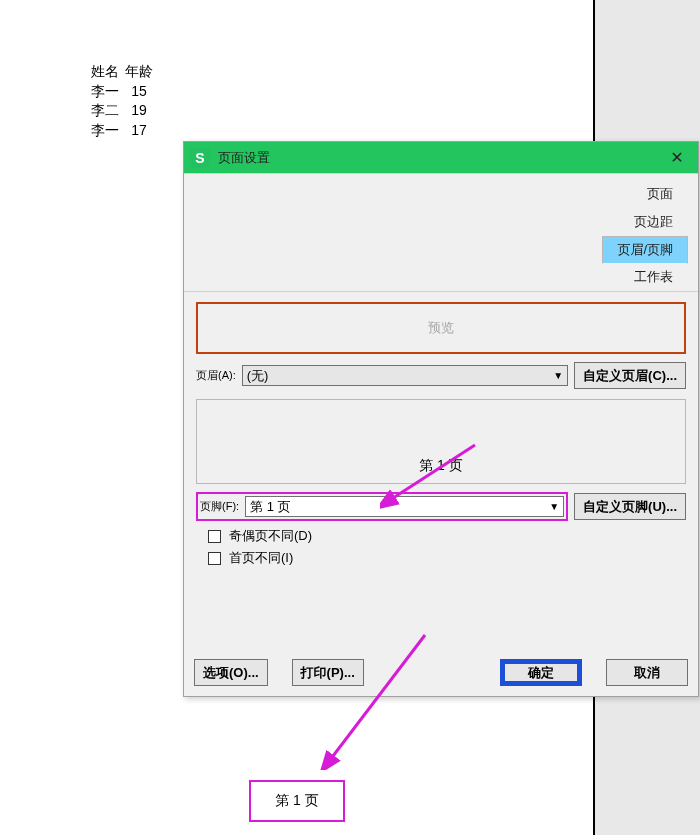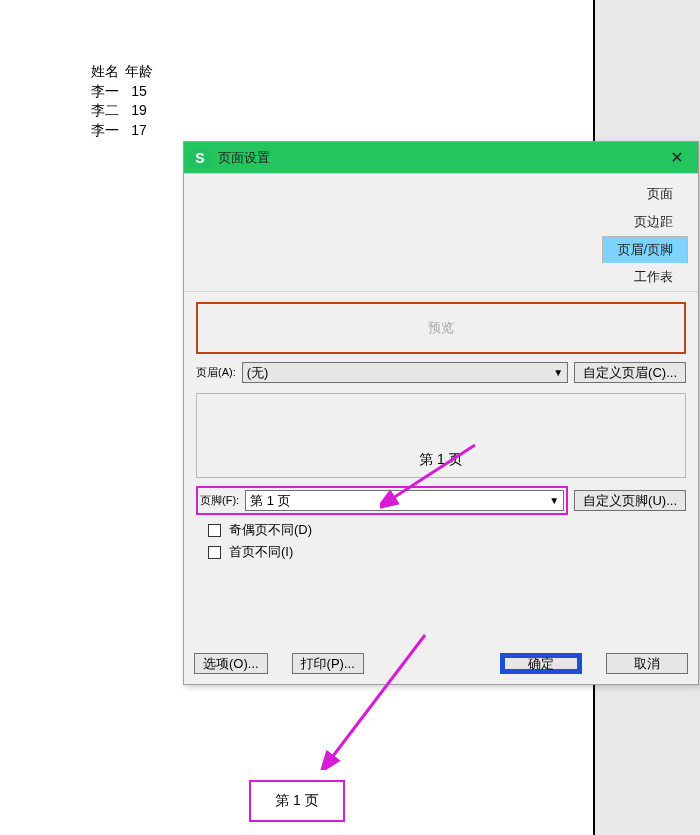--- a/index.html
+++ b/index.html
@@ -134,28 +134,29 @@
       border: 1px solid #707070;
       height: 21px;
       padding: 0 4px;
       font-size: 13px;
       color:#000;
       cursor: pointer;
     }
     .combo .caret { font-size: 10px; color: #000; }
 
     .btn {
-      height: 21px;
+      height: 27px;
       background: #e6e6e6;
       border: 1px solid #707070;
       padding: 0 8px;
       font-size: 13px;
       display:flex; align-items:center;
       white-space: nowrap;
       cursor: pointer;
+      font-weight: bold;
     }
 
     .preview-box2 {
       border: 1px solid #b8b8b8;
       height: 85px;
       background: #f0f0f0;
       position: relative;
       margin-top: 10px;
       margin-bottom: 8px;
       display:flex; align-items:flex-end; justify-content:center;

